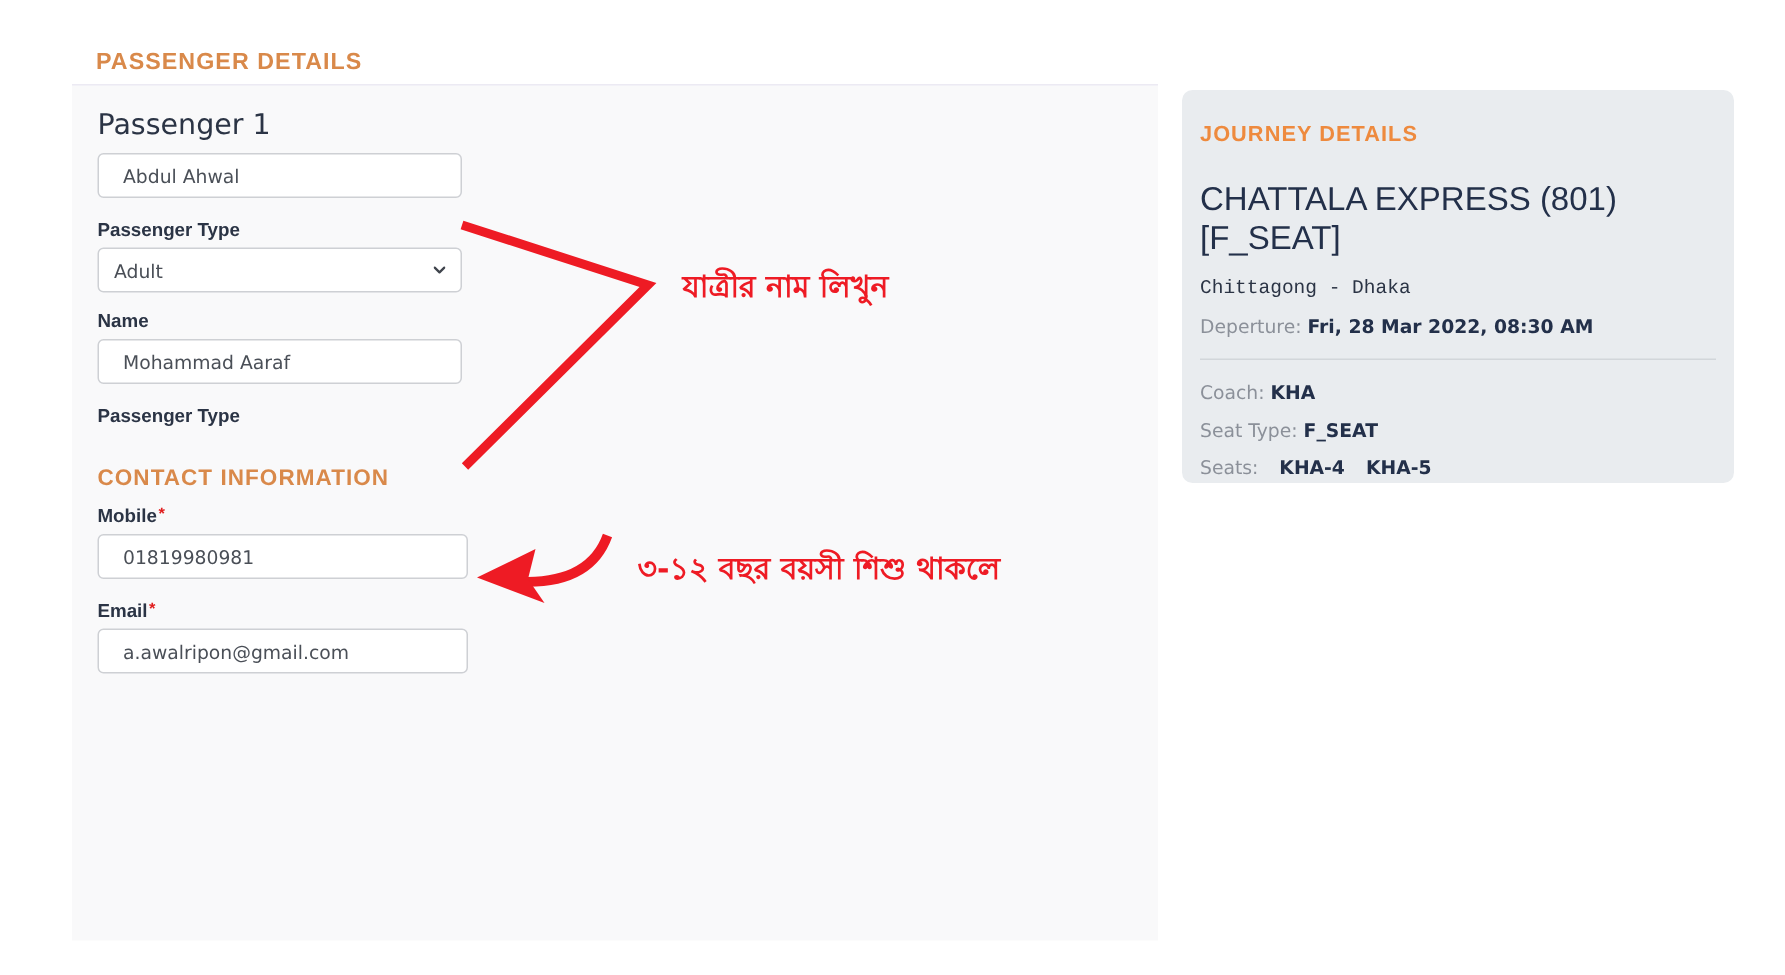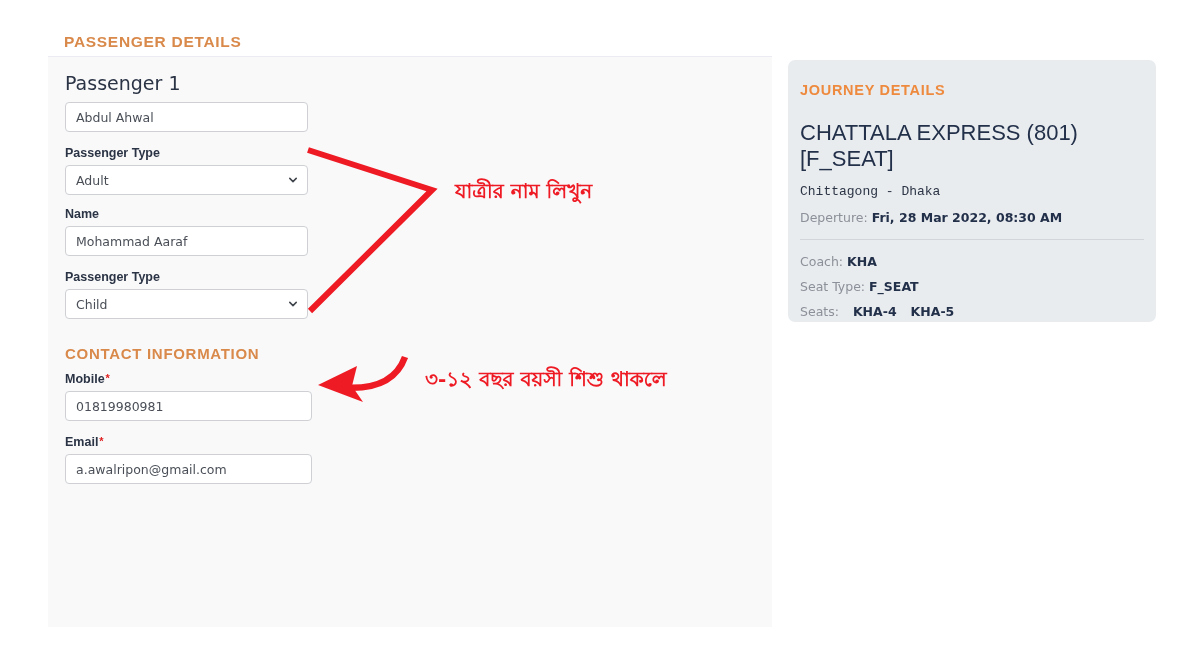--- a/index.html
+++ b/index.html
@@ -65,21 +65,21 @@
     font-size: 11px;
     vertical-align: top;
     margin-left: 1px;
   }
 
   .text-input {
     display: block;
     box-sizing: border-box;
     width: 243px;
     height: 30px;
-    padding: 4px 10px;
+    padding: 4px 16px;
     font-size: 12.5px;
     color: #4a4f57;
     background: #ffffff;
     border: 1px solid #ced0d4;
     border-radius: 4px;
     outline: none;
     font-family: "DejaVu Sans", sans-serif;
   }
   .text-input.wide { width: 247px; }
 
@@ -218,26 +218,20 @@
 
 
   <div class="field-label">
     <span>Name</span>
   </div>
   <input class="text-input" type="text" value="Mohammad Aaraf" style="">
 
   <div class="gap-a"></div>
 
   <div class="field-label">Passenger Type</div>
-  <div class="select-wrap">
-    <input class="select-input" type="text" readonly="" value="Child" style="">
-    <svg class="chev" viewBox="0 0 10 10">
-      <path d="M1 3 L5 7 L9 3" fill="none" stroke="#40454d" stroke-width="1.9" stroke-linecap="round" stroke-linejoin="round"></path>
-    </svg>
-  </div>
 
   <div class="section-heading">CONTACT INFORMATION</div>
 
   <div class="field-label">
     <span>Mobile</span><span class="req">*</span>
   </div>
   <input class="text-input wide" type="text" value="01819980981" style="">
 
   <div class="gap-a"></div>
 

